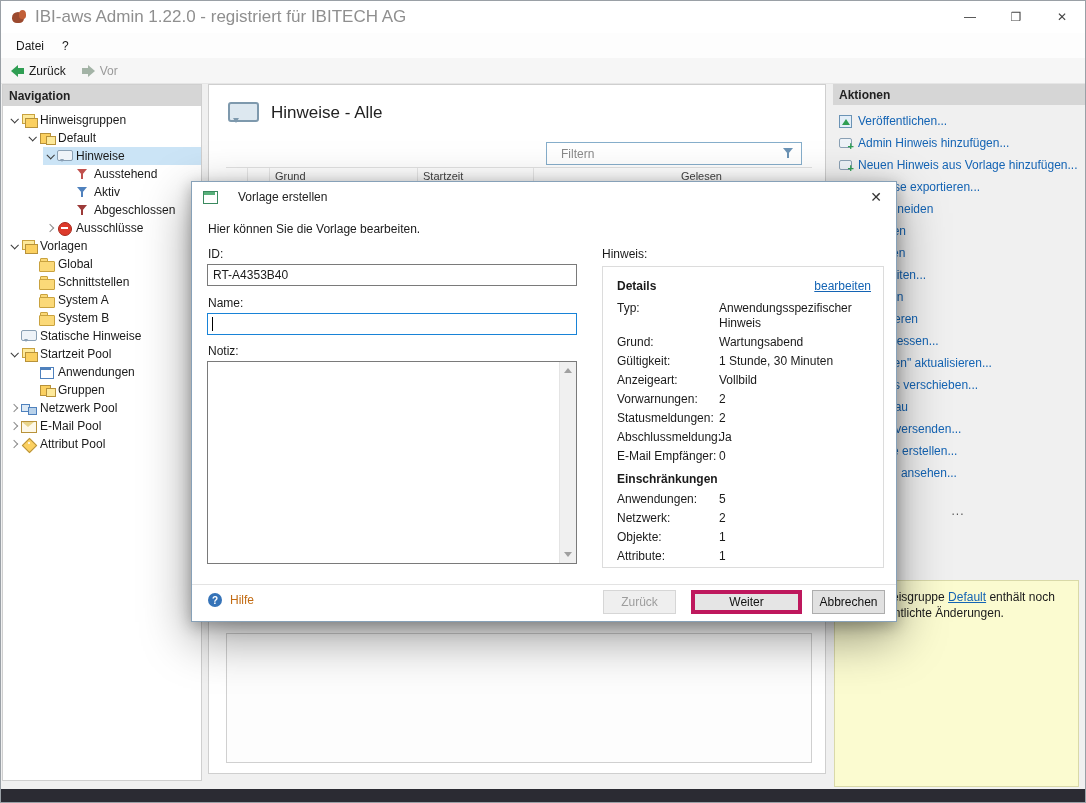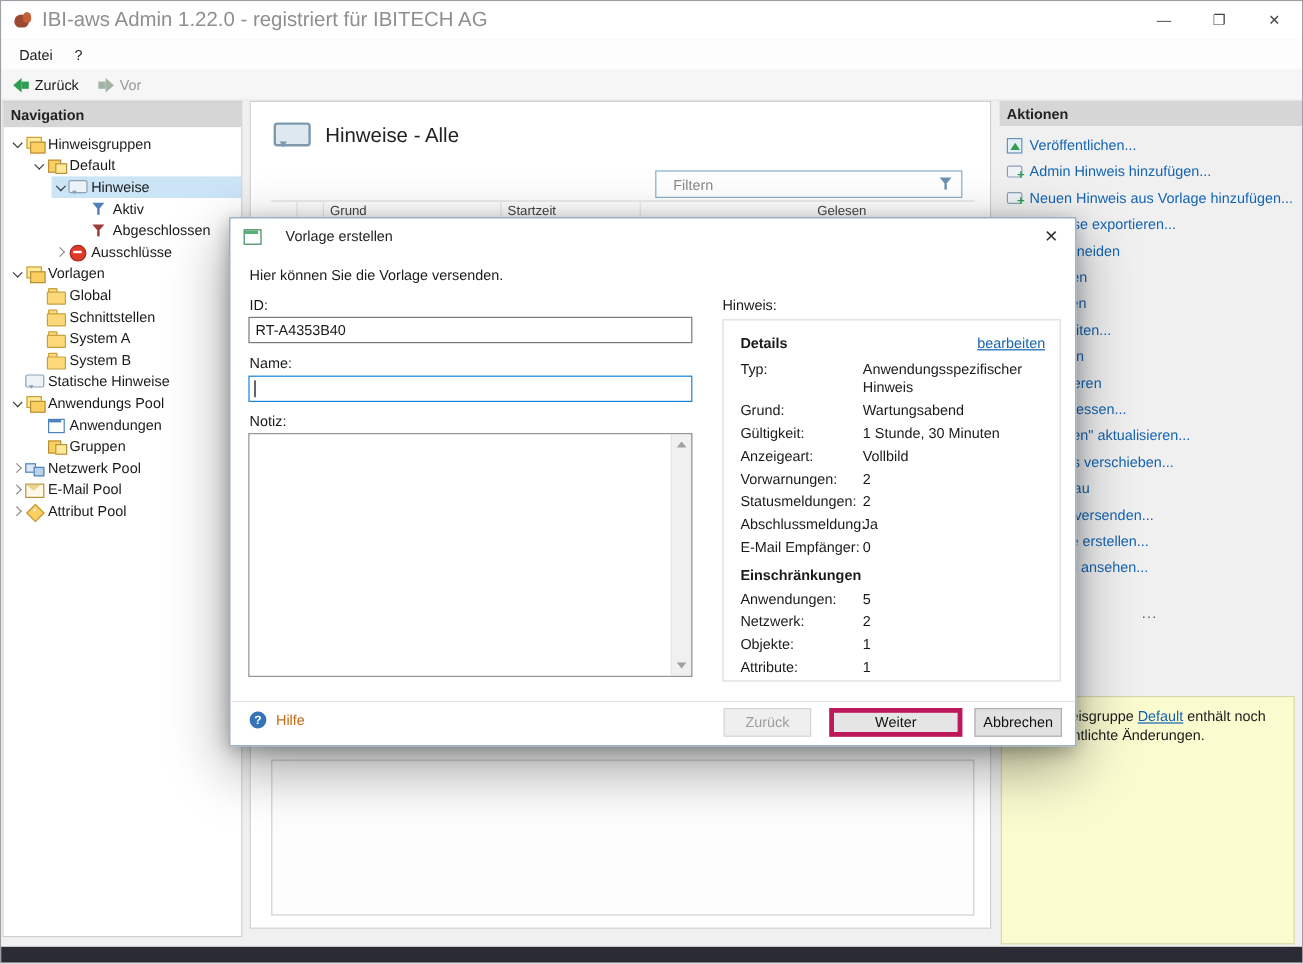--- a/index.html
+++ b/index.html
@@ -215,20 +215,28 @@
                 <i></i>
               </span>
               <span class="ticon i-hint"></span>
               <span class="tlabel">Hinweise</span>
             </div>
           </div>
         <div class="tree-row">
             <span class="pad p3"></span>
             <div class="rline">
               <span class="chev none"></span>
+              <span class="ticon i-funnel f-pending"></span>
+              <span class="tlabel">Ausstehend</span>
+            </div>
+          </div>
+        <div class="tree-row">
+            <span class="pad p3"></span>
+            <div class="rline">
+              <span class="chev none"></span>
               <span class="ticon i-funnel f-active"></span>
               <span class="tlabel">Aktiv</span>
             </div>
           </div>
         <div class="tree-row">
             <span class="pad p3"></span>
             <div class="rline">
               <span class="chev none"></span>
               <span class="ticon i-funnel f-done"></span>
               <span class="tlabel">Abgeschlossen</span>
@@ -294,21 +302,21 @@
               <span class="tlabel">Statische Hinweise</span>
             </div>
           </div>
         <div class="tree-row">
             <span class="pad p0"></span>
             <div class="rline">
               <span class="chev exp">
                 <i></i>
               </span>
               <span class="ticon i-stack"></span>
-              <span class="tlabel">Anwendungs Pool</span>
+              <span class="tlabel">Startzeit Pool</span>
             </div>
           </div>
         <div class="tree-row">
             <span class="pad p1"></span>
             <div class="rline">
               <span class="chev none"></span>
               <span class="ticon i-window"></span>
               <span class="tlabel">Anwendungen</span>
             </div>
           </div>
@@ -454,21 +462,21 @@
   </div>
 
   <div class="taskbar-strip"></div>
 
   <div class="dialog">
     <div class="dialog-header">
       <span class="dlg-icon"></span>
       <span class="dialog-title">Vorlage erstellen</span>
       <span class="dialog-close">✕</span>
     </div>
-    <div class="dlg-intro">Hier können Sie die Vorlage versenden.</div>
+    <div class="dlg-intro">Hier können Sie die Vorlage bearbeiten.</div>
 
     <div class="dlg-label l-id">ID:</div>
     <input class="txt-input inp-id" value="RT-A4353B40" style="">
 
     <div class="dlg-label l-name">Name:</div>
     <input class="txt-input inp-name" value="" style="">
     <div class="caret"></div>
 
     <div class="dlg-label l-notiz">Notiz:</div>
     <div class="notiz-wrap">

